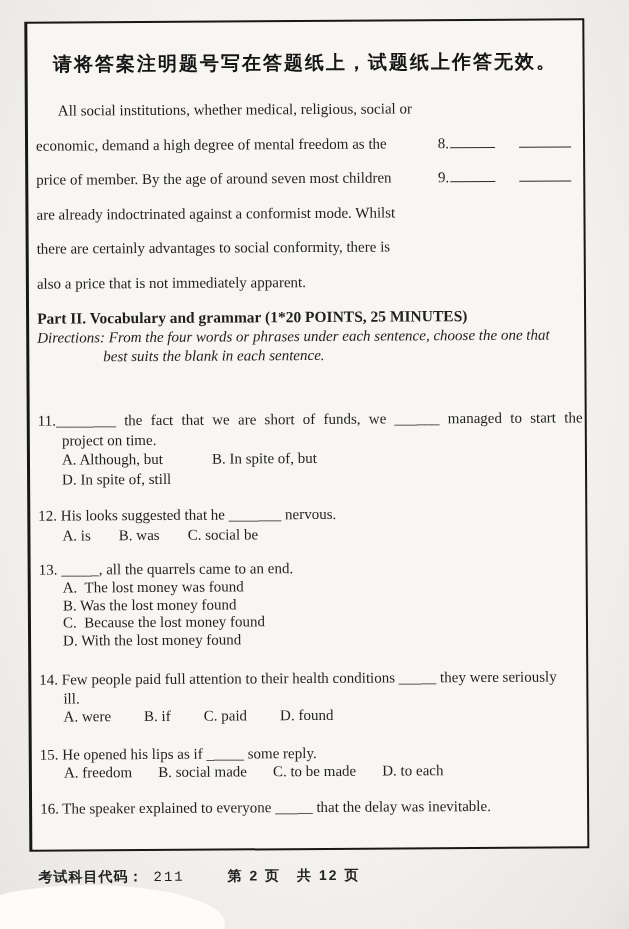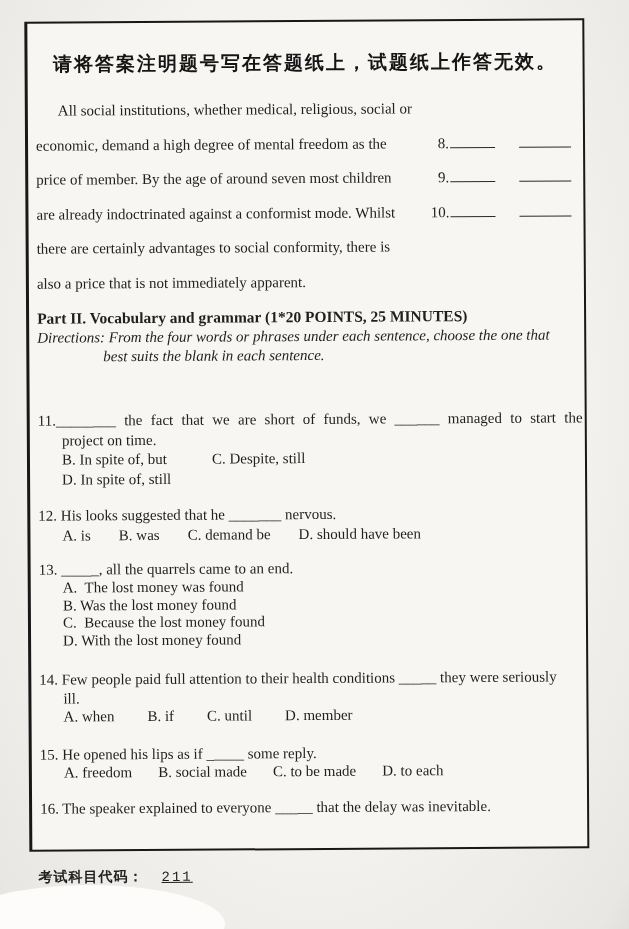--- a/index.html
+++ b/index.html
@@ -41,21 +41,21 @@
   .q12{margin-bottom:14px;}
   .q13 .stem{line-height:20px;}
   .q13{margin-bottom:21px;}
   .q14 .stem,.q14 .optrow{line-height:18.5px;}
   .q14{margin-bottom:19px;}
   .q15 .stem,.q15 .optrow{line-height:18.5px;}
   .q15{margin-bottom:17px;}
   .footer{position:absolute;left:0;top:867px;width:100%;height:22px;font-size:14px;}
   .fleft{position:absolute;left:36px;top:0;display:inline-flex;align-items:baseline;}
   .flabel{font-family:"Liberation Sans", sans-serif;font-weight:600;letter-spacing:1px;color:#222;}
-  .fcode{margin-left:18px;font-family:"Liberation Mono", monospace;letter-spacing:2px;text-decoration:underline;}
+  .fcode{margin-left:10px;font-family:"Liberation Mono", monospace;letter-spacing:2px;}
   .fpage{position:absolute;left:225px;top:0;font-family:"Liberation Sans", sans-serif;font-weight:600;letter-spacing:2px;color:#222;}
   .blob{position:absolute;left:-45px;bottom:-34px;width:270px;height:78px;background:#fdfcfa;border-radius:50%;}
 </style>
 </head>
 <body>
 
 <div class="scan">
   <div class="box">
 
     <div class="notice">请将答案注明题号写在答题纸上，试题纸上作答无效。</div>
@@ -75,76 +75,70 @@
       <div class="p-line">
         <span>price of member. By the age of around seven most children</span>
         <span class="note">
           <span>9.</span>
           <span class="bl bl1"></span>
           <span class="bl bl2"></span>
         </span>
       </div>
       <div class="p-line">
         <span>are already indoctrinated against a conformist mode. Whilst</span>
-        <span class="note">
-          <span>10.</span>
-          <span class="bl bl1"></span>
-          <span class="bl bl2"></span>
-        </span>
       </div>
       <div class="p-line">
         <span>there are certainly advantages to social conformity, there is</span>
       </div>
       <div class="p-line">
         <span>also a price that is not immediately apparent.</span>
       </div>
     </div>
 
     <div class="part2h">Part II. Vocabulary and grammar (1*20 POINTS, 25 MINUTES)</div>
     <div class="dir">Directions: From the four words or phrases under each sentence, choose the one that</div>
     <div class="dir dir2">best suits the blank in each sentence.</div>
 
     <div class="questions">
 
       <div class="q q11">
         <div class="stem jspace">11.________ the fact that we are short of funds, we ______ managed to start the</div>
         <div class="stem ind">project on time.</div>
         <div class="grid2 ind">
+          <span>A. Although, but</span>
           <span>B. In spite of, but</span>
-          <span>C. Despite, still</span>
           <span>D. In spite of, still</span>
         </div>
       </div>
 
       <div class="q q12">
         <div class="stem">12. His looks suggested that he _______ nervous.</div>
         <div class="optrow g28 ind">
           <span>A. is</span>
           <span>B. was</span>
-          <span>C. demand be</span>
-          <span>D. should have been</span>
+          <span>C. social be</span>
         </div>
       </div>
 
       <div class="q q13">
         <div class="stem">13. _____, all the quarrels came to an end.</div>
         <div class="optline ind">A.  The lost money was found</div>
         <div class="optline ind">B. Was the lost money found</div>
         <div class="optline ind">C.  Because the lost money found</div>
         <div class="optline ind">D. With the lost money found</div>
       </div>
 
       <div class="q q14">
         <div class="stem">14. Few people paid full attention to their health conditions _____ they were seriously</div>
         <div class="stem ind">ill.</div>
         <div class="optrow g33 ind">
-          <span>A. when</span>
+          <span>A. were</span>
           <span>B. if</span>
-          <span>C. until</span>
-          <span>D. member</span>
+          <span>C. paid</span>
+          <span>D. found</span>
         </div>
       </div>
 
       <div class="q q15">
         <div class="stem">15. He opened his lips as if _____ some reply.</div>
         <div class="optrow g26 ind">
           <span>A. freedom</span>
           <span>B. social made</span>
           <span>C. to be made</span>
           <span>D. to each</span>
@@ -156,16 +150,17 @@
       </div>
 
     </div>
   </div>
 
   <div class="footer">
     <span class="fleft">
       <span class="flabel">考试科目代码：</span>
       <span class="fcode">211</span>
     </span>
+    <span class="fpage">第 2 页　共 12 页</span>
   </div>
 </div>
 
 <div class="blob"></div>
 
 </body></html>

